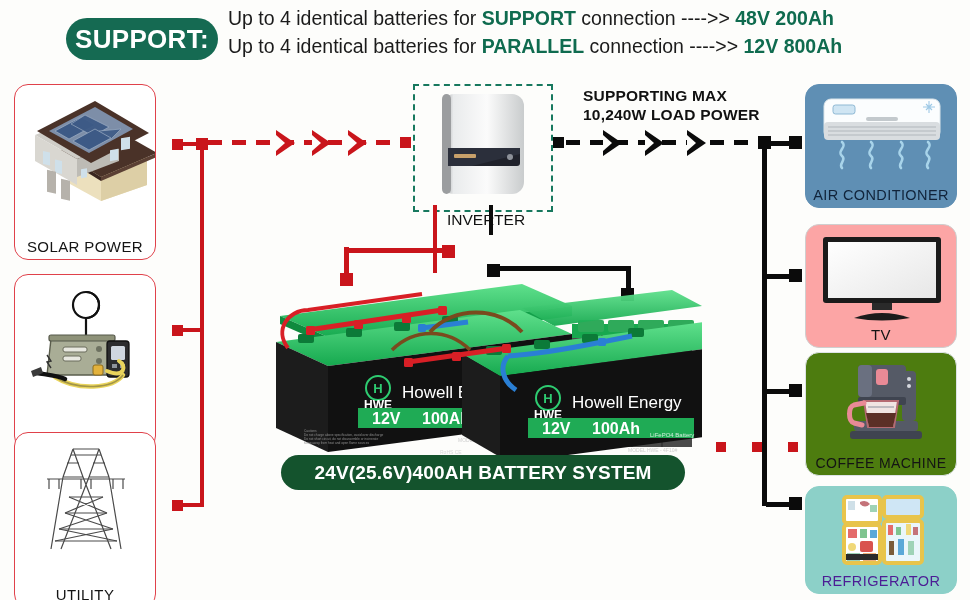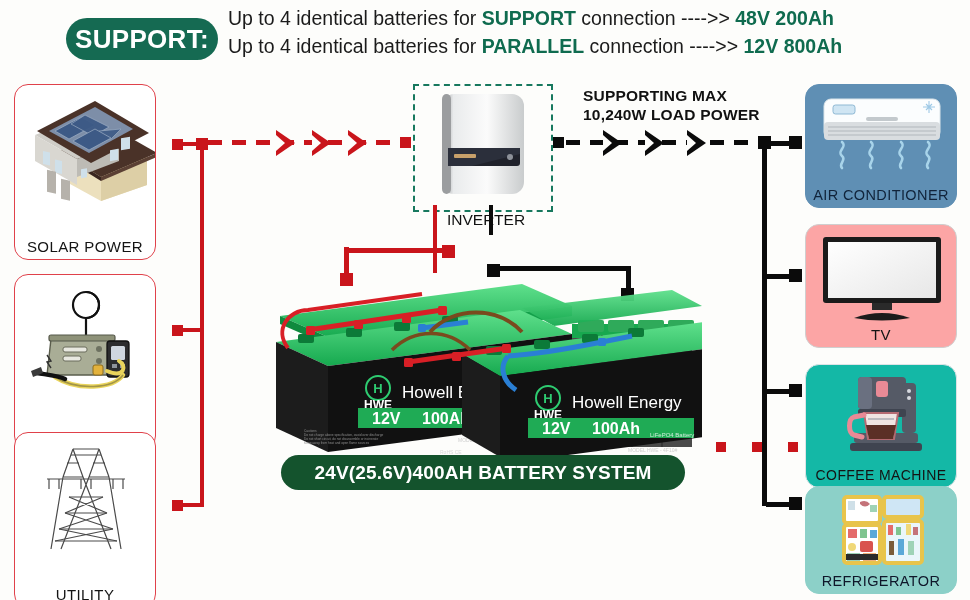--- a/index.html
+++ b/index.html
@@ -41,23 +41,23 @@
   .card .art{position:absolute;left:0;right:0;top:4px;bottom:26px;}
 
   #card-solar{top:84px;}
   #card-generator{top:274px;}
   #card-utility{top:432px;}
 
   .card.right{width:152px;height:124px;left:805px;border:1.6px solid #d9d9d9;}
   #card-ac{top:84px;background:#5f8fb4;border-color:#5f8fb4;}
   #card-ac .cap{color:#10233a;font-size:14.5px;}
   #card-tv{top:224px;background:#fca5a5;border:1.6px solid #cfcfcf;}
-  #card-coffee{top:364px;background:#14b8a6;border-color:#dde3e6;}
+  #card-coffee{top:352px;background:#4d7c0f;border-color:#dde3e6;}
   #card-fridge{top:486px;height:108px;background:#8cd0c8;border-color:#8cd0c8;}
-  #card-fridge .cap{color:#0f172a;font-size:14.5px;margin-top:14px;}
+  #card-fridge .cap{color:#4c1d95;font-size:14.5px;margin-top:14px;}
   #card-coffee .cap{font-size:14px;}
   
   .wire{position:absolute;background:#c9151b;}
   .wire.blk{background:#0b0b0b;}
   .node{position:absolute;width:11px;height:11px;background:#c9151b;}
   .node.blk{background:#0b0b0b;}
   .dash-h{position:absolute;height:5px;
     background:repeating-linear-gradient(to right,#c9151b 0 14px,transparent 14px 24px);}
   .dash-h.blk{background:repeating-linear-gradient(to right,#0b0b0b 0 14px,transparent 14px 24px);}
   .arrow{position:absolute;width:0;height:0;}

